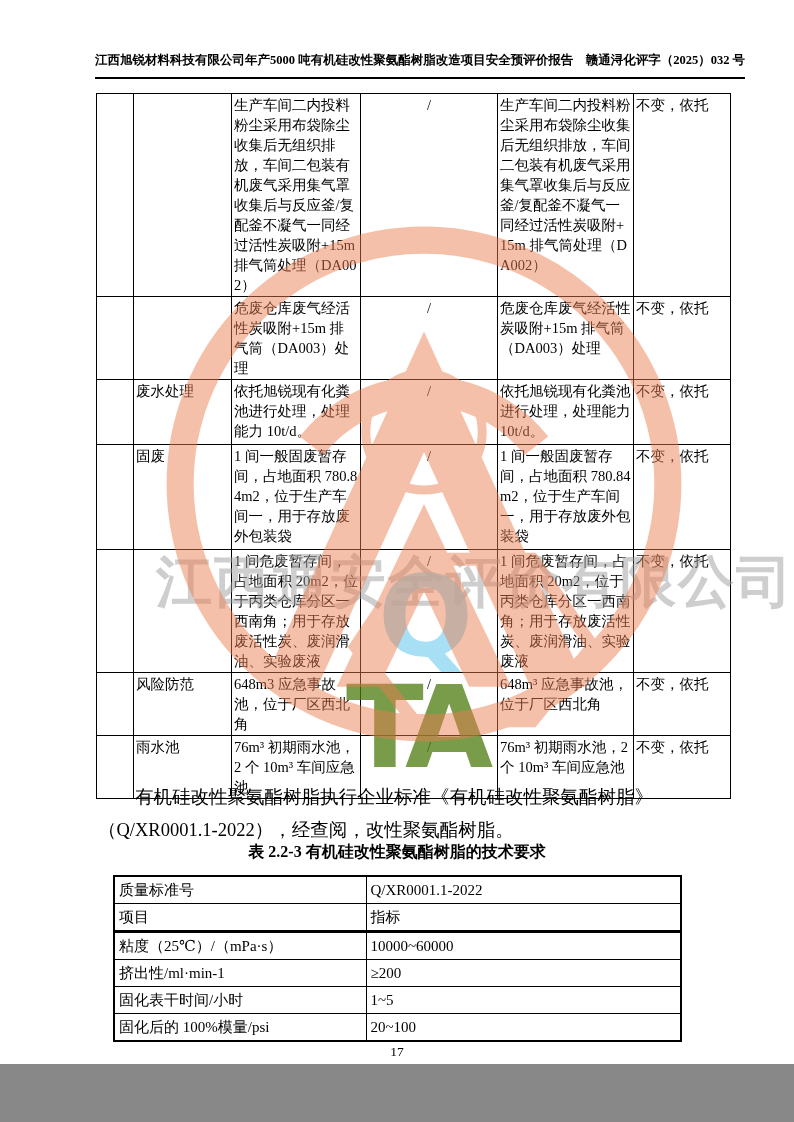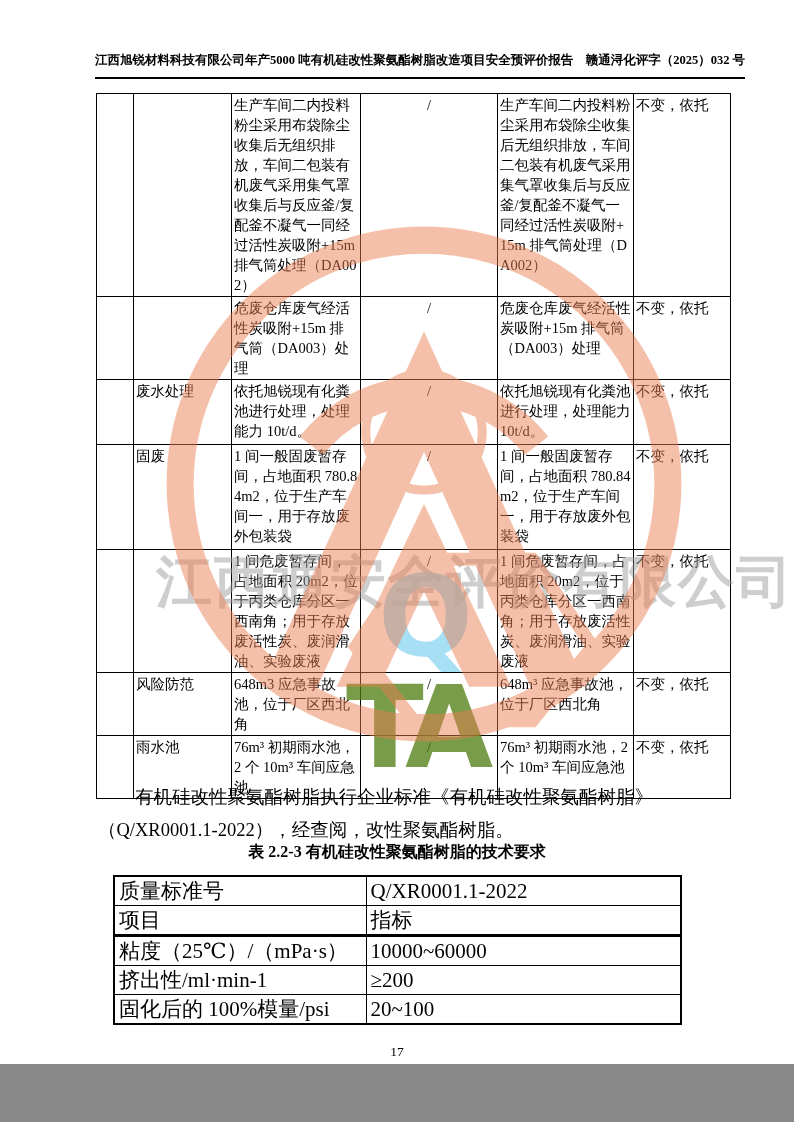--- a/index.html
+++ b/index.html
@@ -26,21 +26,21 @@
 
   
   .h5{position:absolute;left:148px;top:750px;font-size:18.5px;}
   .para{position:absolute;left:98px;top:781px;width:652px;font-size:18.5px;
         line-height:33px;text-indent:2em;}
   .t2title{position:absolute;left:0;top:842px;width:794px;text-align:center;
            font-weight:bold;font-size:16px;}
 
   
   .t2{position:absolute;left:113px;top:875px;width:567px;border-collapse:collapse;
-      table-layout:fixed;font-size:21px;border:2px solid #000;}
+      table-layout:fixed;font-size:15px;border:2px solid #000;}
   .t2 td{border:1px solid #000;height:26px;padding:0 4px;vertical-align:middle;}
   .t2 tr:nth-child(3) td{border-top-width:3px;}
 
   .pageno{position:absolute;left:0;top:1044px;width:794px;text-align:center;font-size:13.5px;}
 
   
   .wm-text{position:absolute;left:116px;top:545px;font-size:56px;letter-spacing:2px;
            color:#9f9f9f;opacity:.5;white-space:nowrap;z-index:5;font-weight:bold;
            pointer-events:none;margin-left:40px;}
   .wm-blue{position:absolute;inset:0;z-index:6;pointer-events:none;
@@ -149,20 +149,24 @@
       </tr>
       <tr>
         <td>粘度（25℃）/（mPa·s）</td>
         <td>10000~60000</td>
       </tr>
       <tr>
         <td>挤出性/ml·min-1</td>
         <td>≥200</td>
       </tr>
       <tr>
+        <td>固化表干时间/小时</td>
+        <td>1~5</td>
+      </tr>
+      <tr>
         <td>固化后的 100%模量/psi</td>
         <td>20~100</td>
       </tr>
     </tbody>
   </table>
 
   <div class="pageno">17</div>
 
   <div class="wm-text">江西通安全评价有限公司</div>
 

